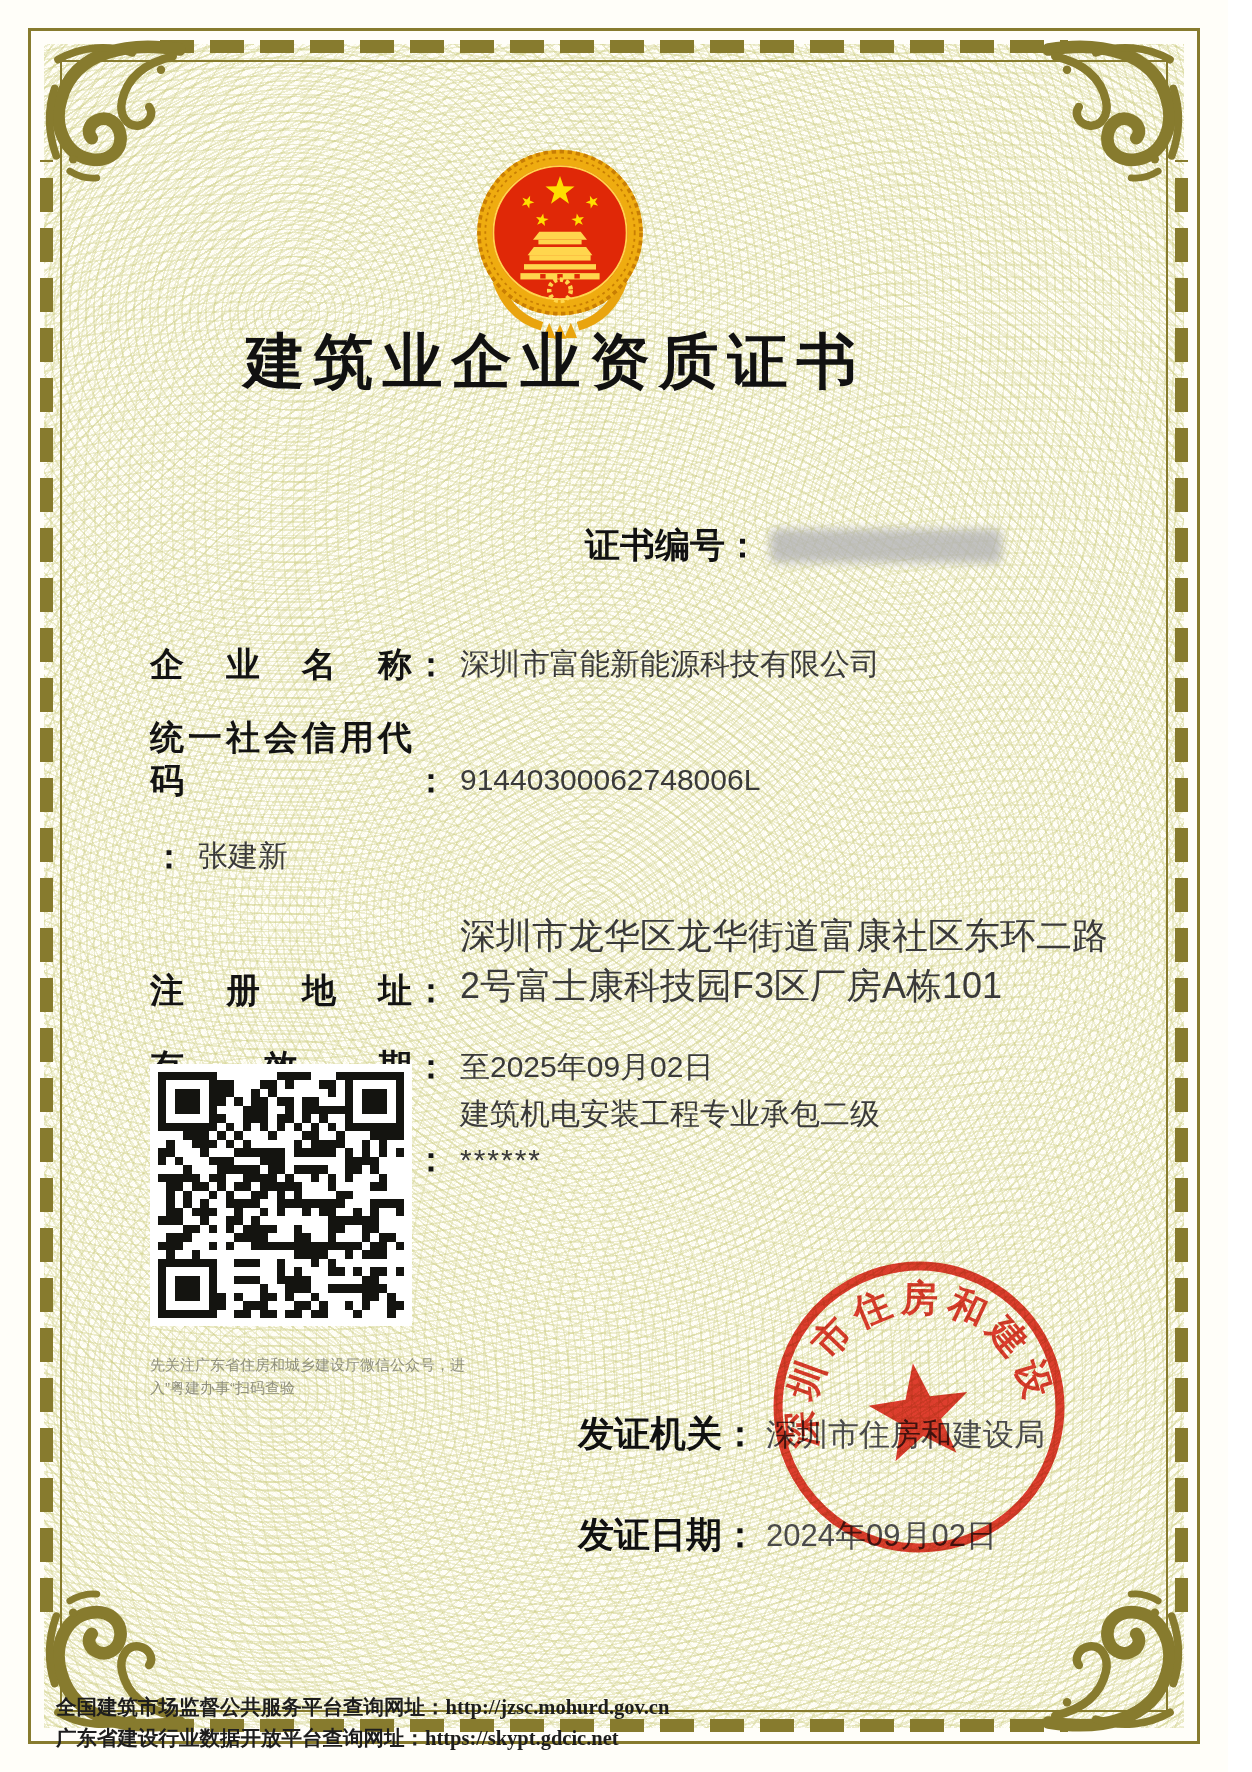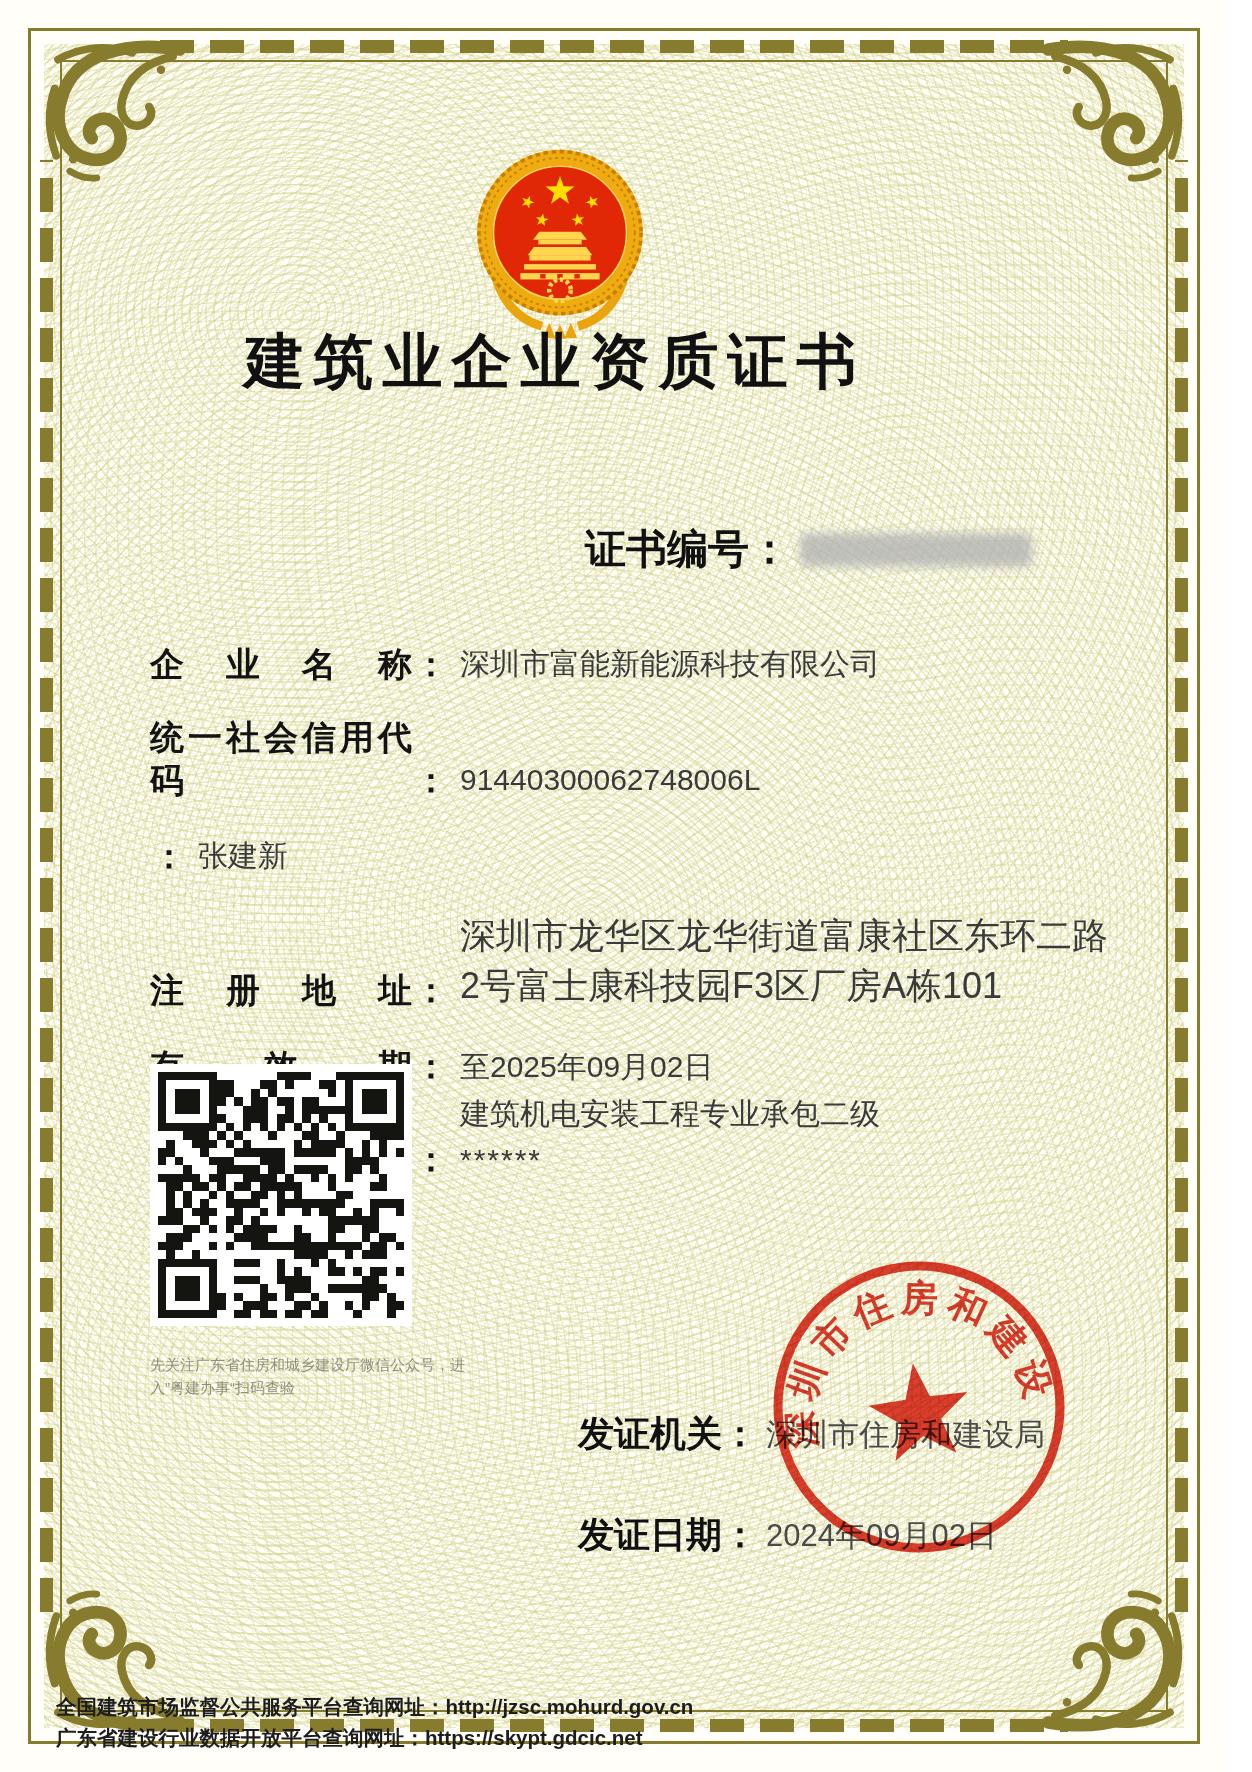--- a/index.html
+++ b/index.html
@@ -36,21 +36,21 @@
   .c-br{right:36px;bottom:36px;transform:scale(-1,-1)}
   
   .emblem{position:absolute;left:470px;top:146px;width:180px;height:194px;z-index:4;}
   
   .title{
     position:absolute;top:322px;left:0;width:1110px;text-align:center;z-index:4;
     font-size:60px;font-weight:bold;letter-spacing:9px;color:#111;
   }
   
   .certno{position:absolute;left:585px;top:522px;display:flex;align-items:center;z-index:4;}
-  .certno .lab{font-size:41px;font-weight:bold;color:#111;}
+  .certno .lab{font-size:35px;font-weight:bold;color:#111;}
   .certno .redacted{width:232px;height:34px;margin-left:10px;background:#b4b4b4;border-radius:7px;filter:blur(5px);opacity:.8;}
   
   .fields{position:absolute;left:150px;top:640px;width:980px;z-index:4;}
   .row{display:flex;align-items:flex-end;margin-bottom:31px;}
   .flabel{display:inline-block;width:262px;font-weight:bold;font-size:34px;color:#131313;
     text-align:justify;text-align-last:justify;line-height:1.25;}
   .colon{font-weight:bold;font-size:34px;margin:0 12px 0 2px;line-height:1.25;}
   .fvalue{font-size:30px;color:#3a3a3a;line-height:1.4;max-width:655px;padding-top:3px;}
   .fvalue.small{font-size:36px;}
   .fnote{font-size:27px;color:#3a3a3a;margin-top:10px;}
@@ -67,21 +67,21 @@
   
   .issue{position:absolute;left:578px;top:1410px;z-index:4;}
   .issue .irow{display:flex;align-items:center;}
   .issue .irow + .irow{margin-top:52px;}
   .issue .ilab{font-size:36px;font-weight:bold;color:#111;}
   .issue .ival{font-size:31px;color:#4a4a4a;margin-left:8px;}
   
   .seal{position:absolute;left:768px;top:1256px;width:302px;height:302px;z-index:5;
     transform:rotate(-8deg);opacity:.93;mix-blend-mode:multiply;}
   
-  .footer{position:absolute;left:56px;top:1692px;z-index:4;font-size:20.5px;font-weight:600;color:#1d1d1d;line-height:1.5;}
+  .footer{position:absolute;left:56px;top:1692px;z-index:4;font-size:20.5px;font-weight:600;color:#1d1d1d;line-height:1.5;font-family:Liberation Serif, serif;}
 </style>
 </head>
 <body>
 
 <svg width="0" height="0" style="position:absolute">
   <defs>
     <path id="st5" d="M0,-10 L2.35,-3.24 L9.51,-3.09 L3.8,1.24 L5.88,8.09 L0,4 L-5.88,8.09 L-3.8,1.24 L-9.51,-3.09 L-2.35,-3.24 Z"></path>
     <g id="flr" fill="none" stroke="#877b2e" stroke-linecap="round">
       <path d="M170,16 C110,6 46,18 30,74 C20,106 34,140 64,146 C86,150 102,136 100,118 C98,102 84,94 72,100 C63,104 60,114 66,121" stroke-width="15"></path>
       <path d="M162,24 C128,32 108,50 102,76 C98,94 108,108 122,106 C134,104 140,92 134,84" stroke-width="10"></path>

